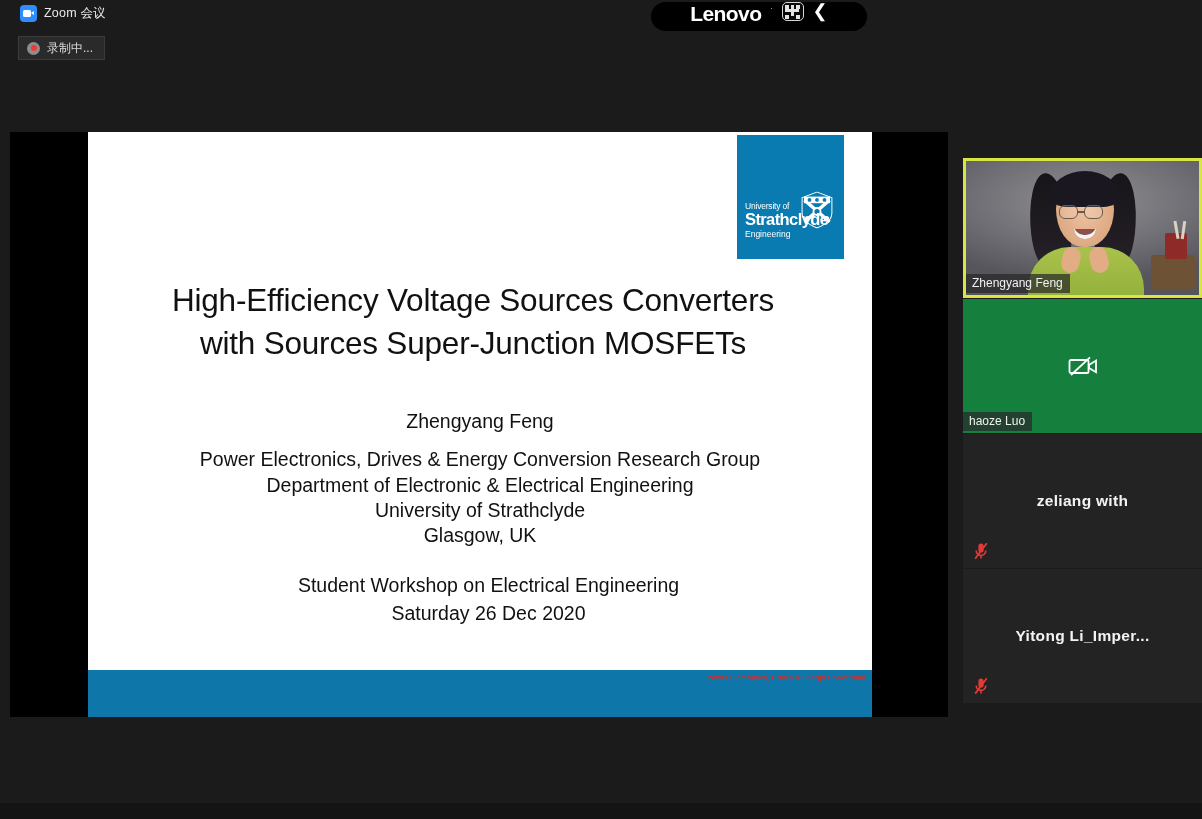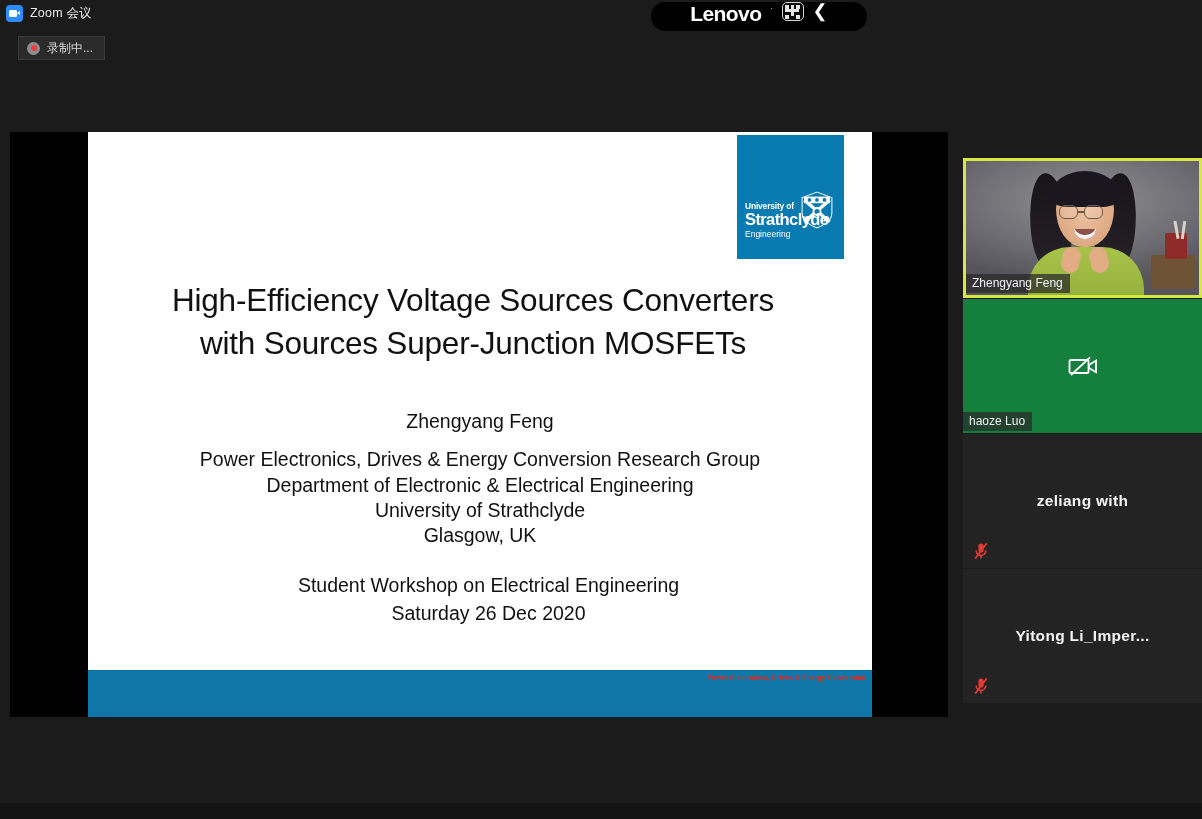--- a/index.html
+++ b/index.html
@@ -8,21 +8,21 @@
     background: #1b1b1b;
     font-family: "Liberation Sans", sans-serif;
     overflow: hidden;
   }
   #app { position: relative; width: 1202px; height: 819px; background: #1b1b1b; }
 
   
   #titlebar {
     position: absolute; left: 0; top: 0; width: 1202px; height: 26px;
     background: #1b1b1b; display: flex; align-items: center; gap: 7px;
-    padding-left: 6px;
+    padding-left: 20px;
   }
   .zoom-icon {
     width: 17px; height: 17px; border-radius: 4px; background: #2d8cff;
     display: flex; align-items: center; justify-content: center; flex: none;
   }
   .zoom-icon .cam {
     width: 11px; height: 7px; position: relative;
   }
   .zoom-icon .cam .body {
     position: absolute; left: 0; top: 0; width: 7.5px; height: 7px;
@@ -102,21 +102,21 @@
     position: absolute; right: 28px; top: 3px;
     width: 107px; height: 124px; background: #0a7bb0;
     color: #fff;
   }
   #strath-crest {
     position: absolute; right: 9px; top: 55px; width: 36px; height: 40px;
   }
   #strath-text {
     position: absolute; left: 8px; bottom: 20px; line-height: 1.06;
   }
-  #strath-univof { font-size: 8.5px; font-weight: bold; letter-spacing: -0.2px; }
+  #strath-univof { font-size: 8.5px; font-weight: normal; letter-spacing: -0.2px; }
   #strath-name { font-size: 16.5px; font-weight: bold; letter-spacing: -0.6px; }
   #strath-eng { font-size: 8.5px; font-weight: normal; margin-top: 2px; }
 
   
   #slide-title {
     position: absolute; left: 0; right: 14px; top: 147px;
     text-align: center; color: #111;
     font-size: 31.5px; line-height: 1.38; letter-spacing: -0.2px;
     padding: 0 14px;
   }

